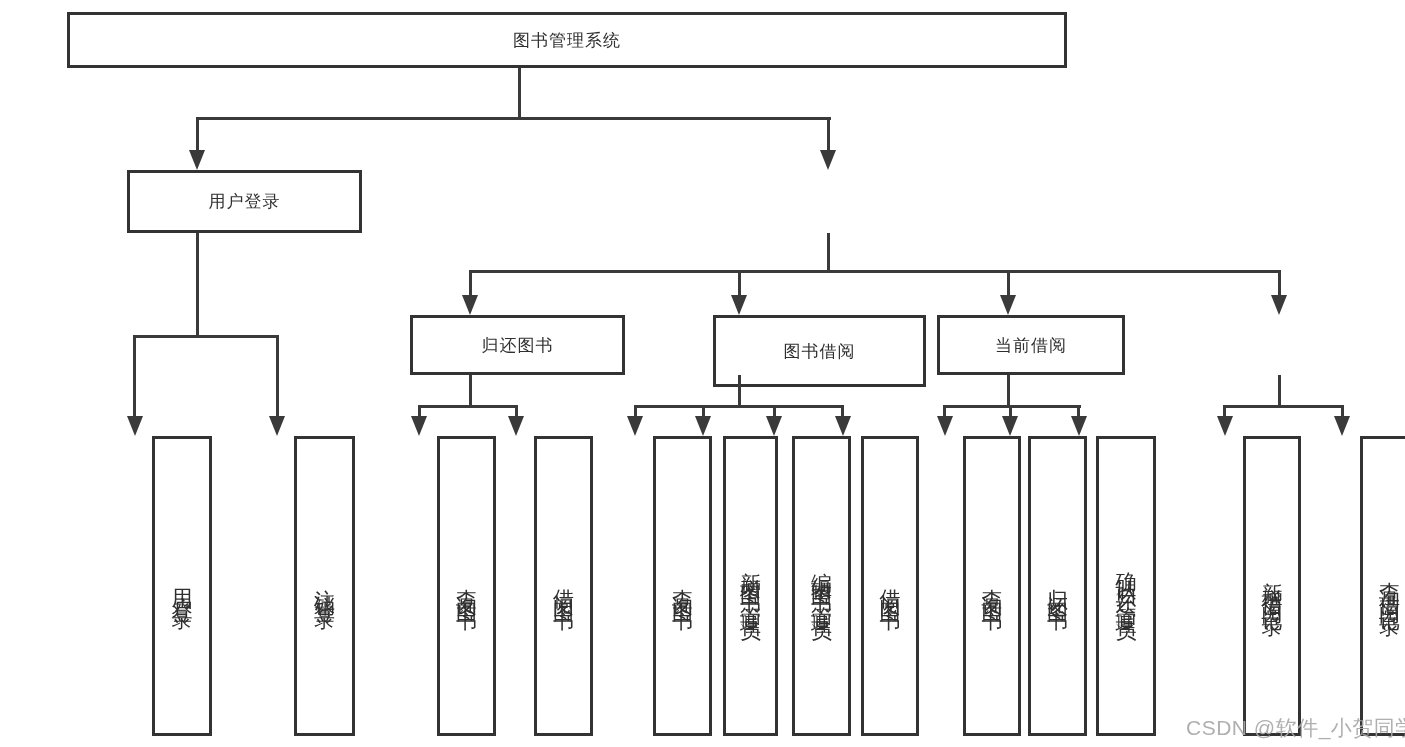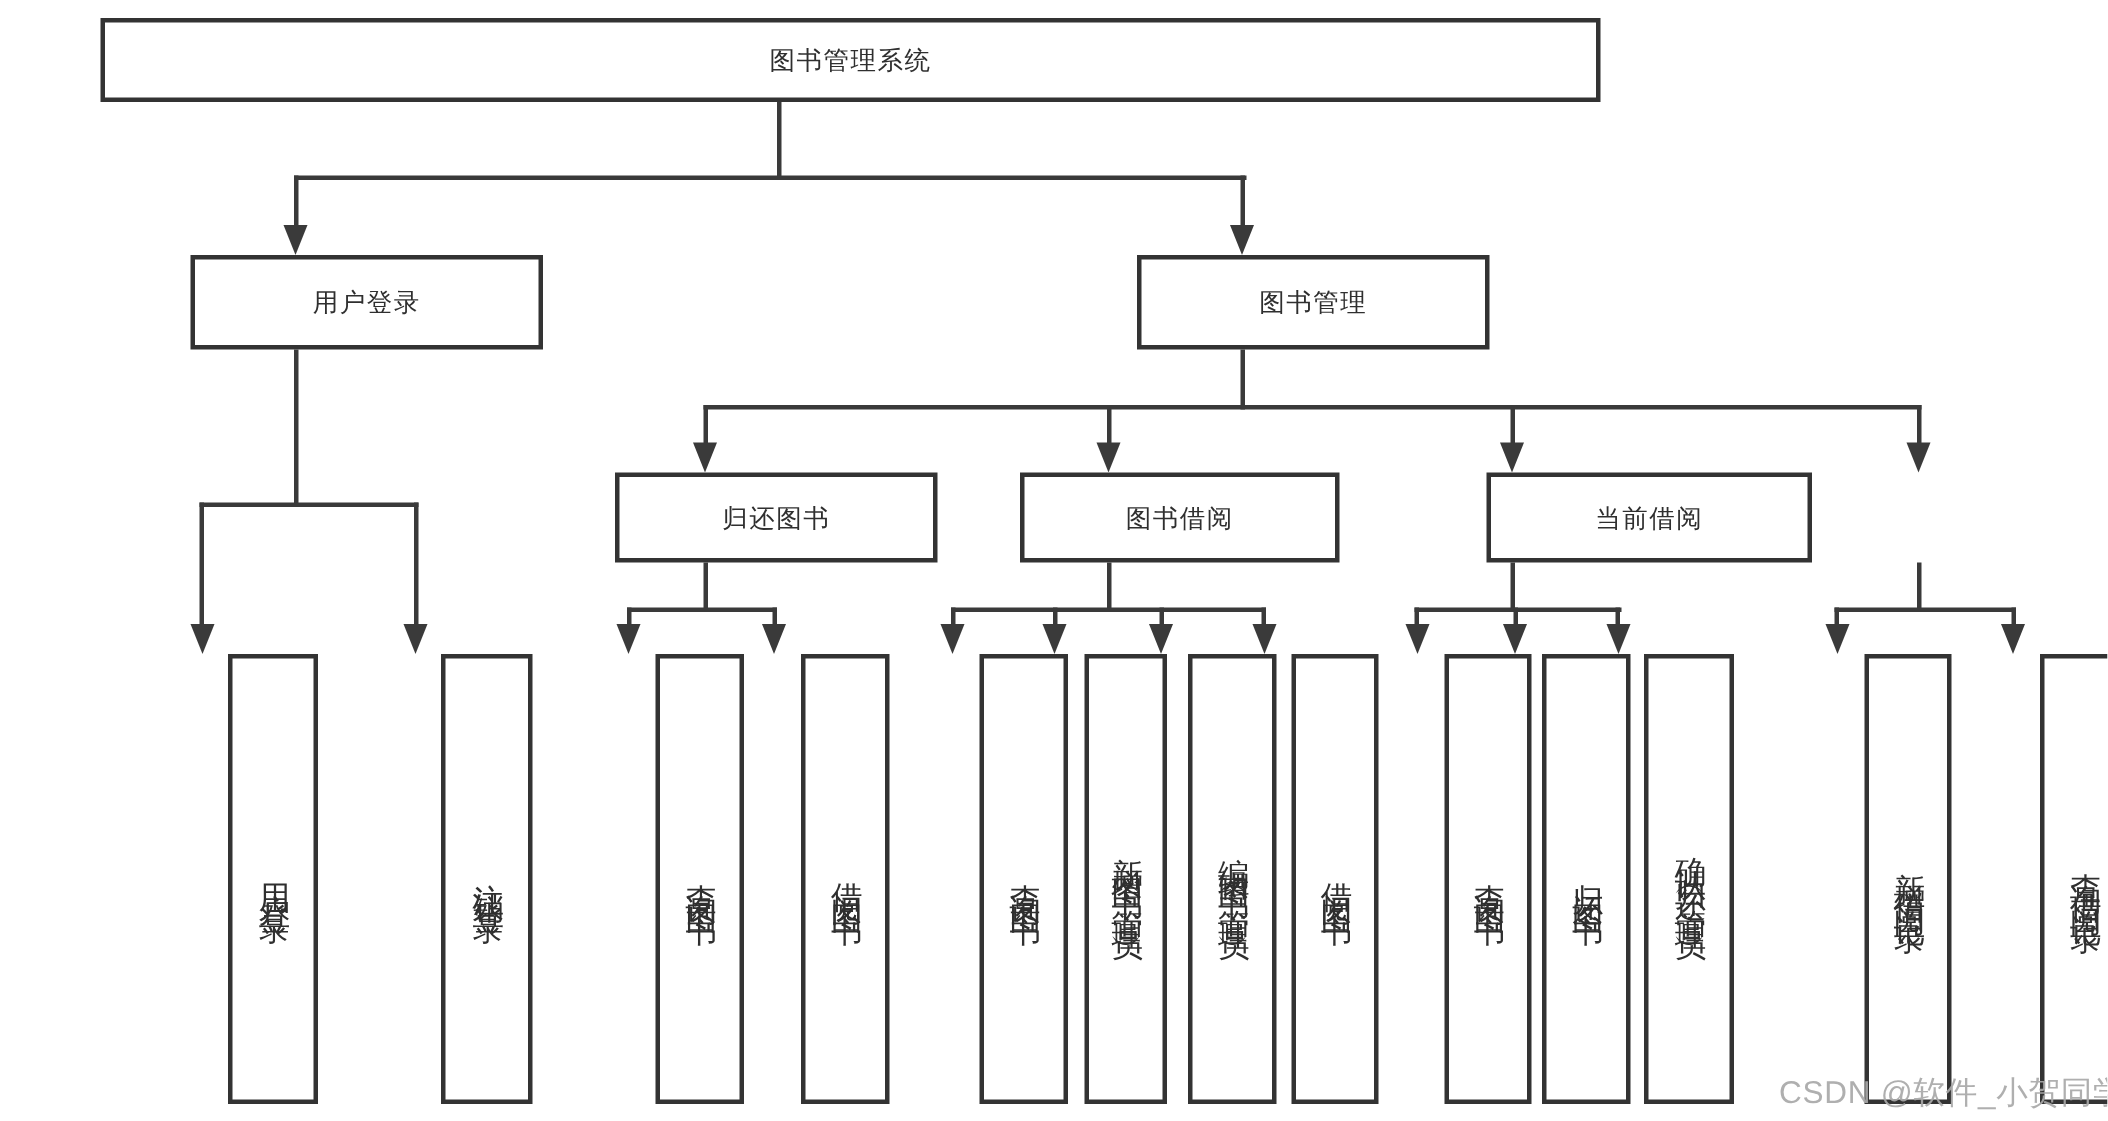--- a/index.html
+++ b/index.html
@@ -67,23 +67,20 @@
   <div class="line" style="left:518px;top:68px;width:3px;height:50px"></div>
   <div class="line" style="left:196px;top:117px;width:635px;height:3px"></div>
   <div class="line" style="left:196px;top:117px;width:3px;height:36px"></div>
   <div class="line" style="left:827px;top:117px;width:3px;height:36px"></div>
   <div class="arrow" style="left:189px;top:150px"></div>
   <div class="arrow" style="left:820px;top:150px"></div>
 
   <div class="box hbox" style="left:80px;top:170px;width:235px;height:63px">
     <span>用户登录</span>
   </div>
-  <div class="box hbox" style="left:711px;top:170px;width:235px;height:63px">
-    <span>图书管理</span>
-  </div>
 
   <div class="line" style="left:196px;top:233px;width:3px;height:103px"></div>
   <div class="line" style="left:133px;top:335px;width:146px;height:3px"></div>
   <div class="line" style="left:133px;top:335px;width:3px;height:83px"></div>
   <div class="line" style="left:276px;top:335px;width:3px;height:83px"></div>
   <div class="arrow" style="left:127px;top:416px"></div>
   <div class="arrow" style="left:269px;top:416px"></div>
 
   <div class="line" style="left:827px;top:233px;width:3px;height:40px"></div>
   <div class="line" style="left:469px;top:270px;width:812px;height:3px"></div>
@@ -92,24 +89,24 @@
   <div class="line" style="left:1007px;top:270px;width:3px;height:28px"></div>
   <div class="line" style="left:1278px;top:270px;width:3px;height:28px"></div>
   <div class="arrow" style="left:462px;top:295px"></div>
   <div class="arrow" style="left:731px;top:295px"></div>
   <div class="arrow" style="left:1000px;top:295px"></div>
   <div class="arrow" style="left:1271px;top:295px"></div>
 
   <div class="box hbox" style="left:363px;top:315px;width:215px;height:60px">
     <span>归还图书</span>
   </div>
-  <div class="box hbox" style="left:633px;top:315px;width:213px;height:60px">
+  <div class="box hbox" style="left:666px;top:315px;width:213px;height:72px">
     <span>图书借阅</span>
   </div>
-  <div class="box hbox" style="left:944px;top:315px;width:217px;height:60px">
+  <div class="box hbox" style="left:890px;top:315px;width:188px;height:60px">
     <span>当前借阅</span>
   </div>
 
   <div class="line" style="left:469px;top:375px;width:3px;height:32px"></div>
   <div class="line" style="left:418px;top:405px;width:100px;height:3px"></div>
   <div class="line" style="left:418px;top:405px;width:3px;height:13px"></div>
   <div class="line" style="left:515px;top:405px;width:3px;height:13px"></div>
   <div class="arrow" style="left:411px;top:416px"></div>
   <div class="arrow" style="left:508px;top:416px"></div>
 

